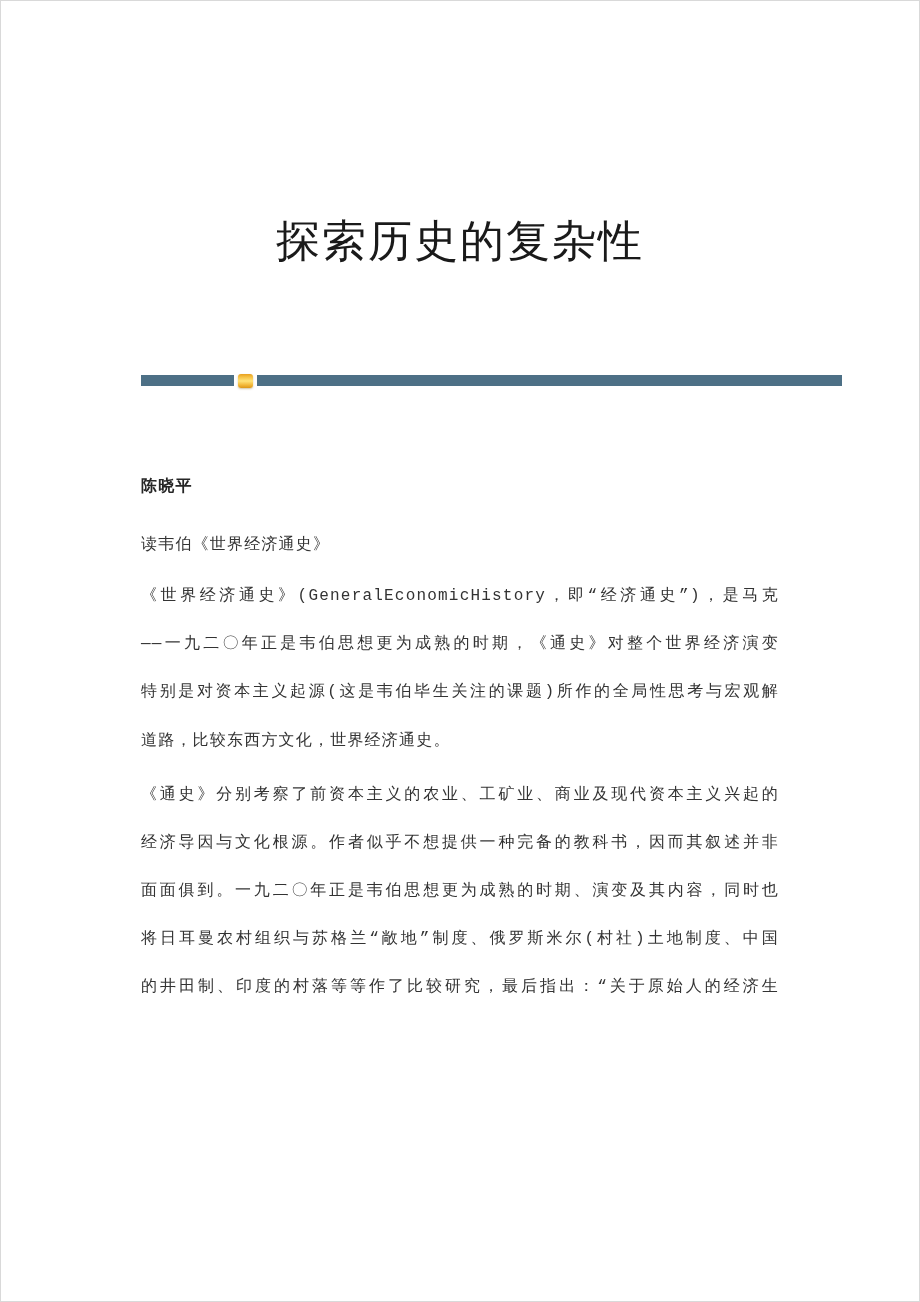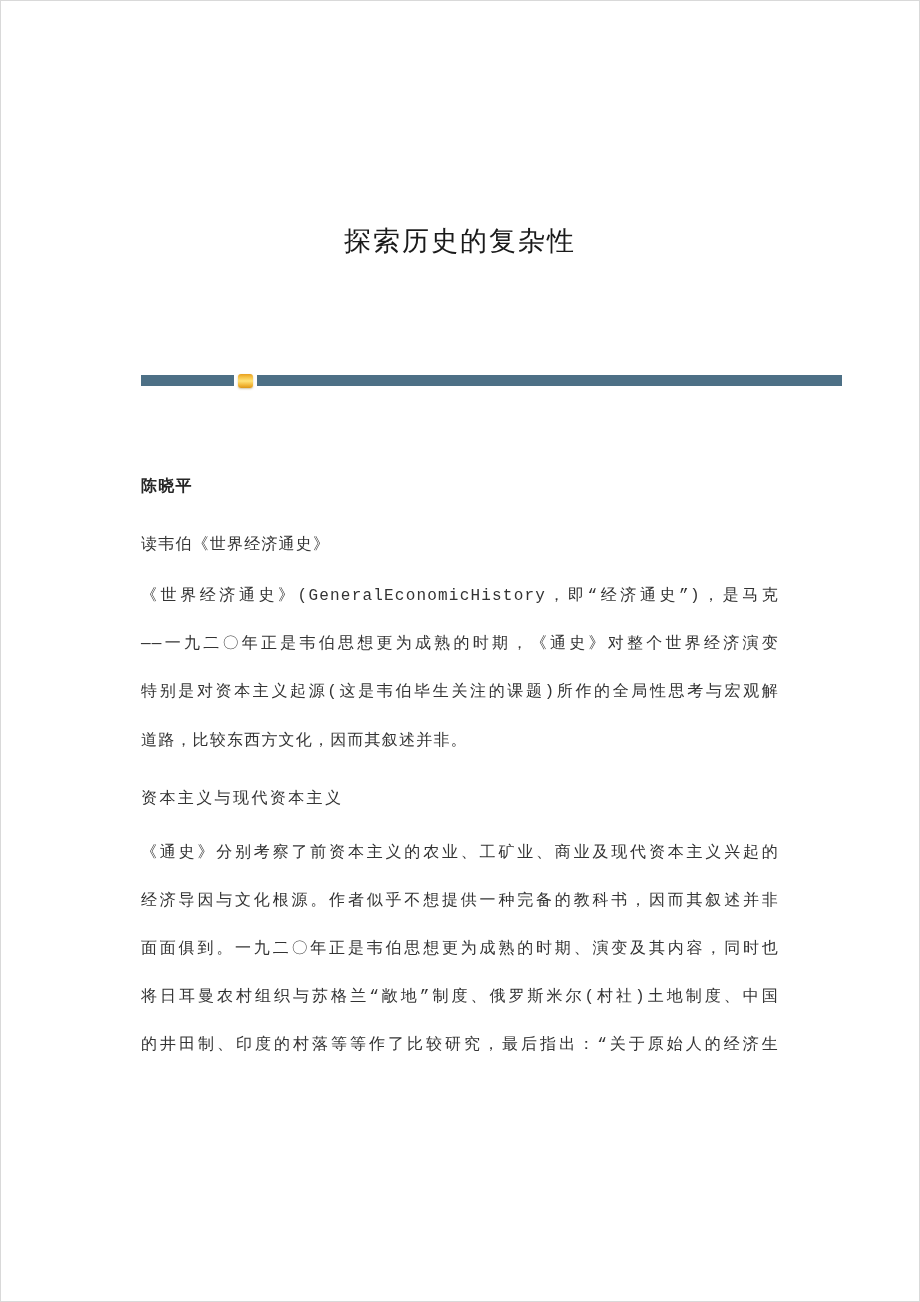--- a/index.html
+++ b/index.html
@@ -13,21 +13,21 @@
     overflow: hidden;
   }
   .page {
     width: 920px;
     height: 1302px;
     background: #ffffff;
     border: 1px solid #d9d9d9;
   }
   .doc-title {
     padding-top: 212px;
-    font-size: 27px;
+    font-size: 44px;
     line-height: 56px;
     font-weight: 500;
     text-align: center;
     color: #1a1a1a;
     letter-spacing: 2px;
   }
   .divider {
     margin: 104px 77px 0 140px;   
     height: 15px;
     display: flex;
@@ -86,24 +86,23 @@
   <div class="body-text">
 
     <p class="line author">陈晓平</p>
 
     <p class="line subtitle">读韦伯《世界经济通史》</p>
 
     <div class="para1">
       <p class="line just">《世界经济通史》(GeneralEconomicHistory，即“经济通史”)，是马克</p>
       <p class="line just">——一九二〇年正是韦伯思想更为成熟的时期，《通史》对整个世界经济演变</p>
       <p class="line just">特别是对资本主义起源(这是韦伯毕生关注的课题)所作的全局性思考与宏观解</p>
-      <p class="line">道路，比较东西方文化，因而其叙述并非。</p>
+      <p class="line">道路，比较东西方文化，世界经济通史。</p>
     </div>
 
-    <p class="line section-heading">资本主义与现代资本主义</p>
 
     <div class="para2">
       <p class="line just">《通史》分别考察了前资本主义的农业、工矿业、商业及现代资本主义兴起的</p>
       <p class="line just">经济导因与文化根源。作者似乎不想提供一种完备的教科书，因而其叙述并非</p>
       <p class="line just">面面俱到。一九二〇年正是韦伯思想更为成熟的时期、演变及其内容，同时也</p>
       <p class="line just">将日耳曼农村组织与苏格兰“敞地”制度、俄罗斯米尔(村社)土地制度、中国</p>
       <p class="line just">的井田制、印度的村落等等作了比较研究，最后指出：“关于原始人的经济生</p>
     </div>
 
   </div>

